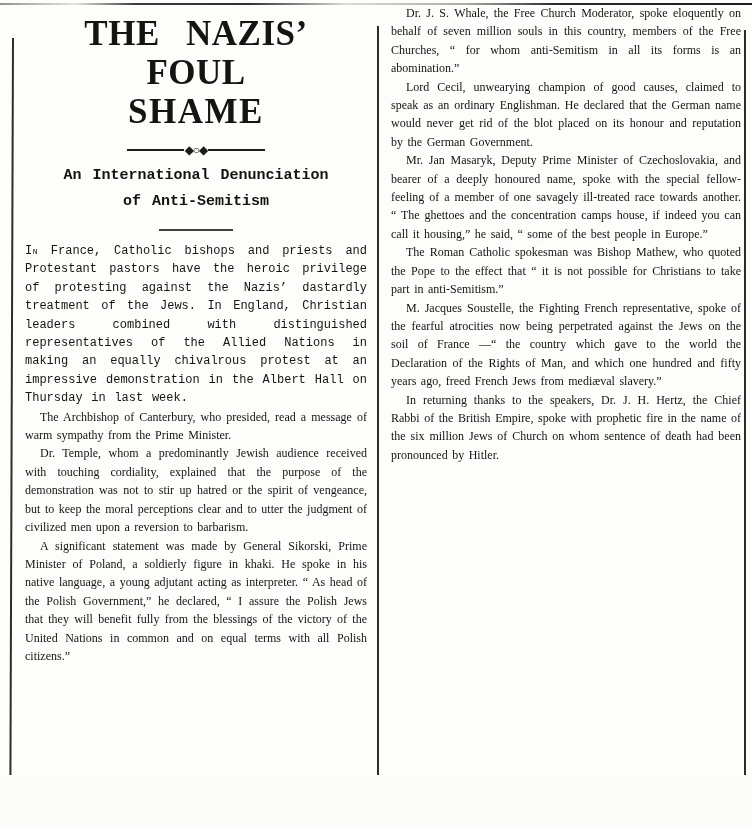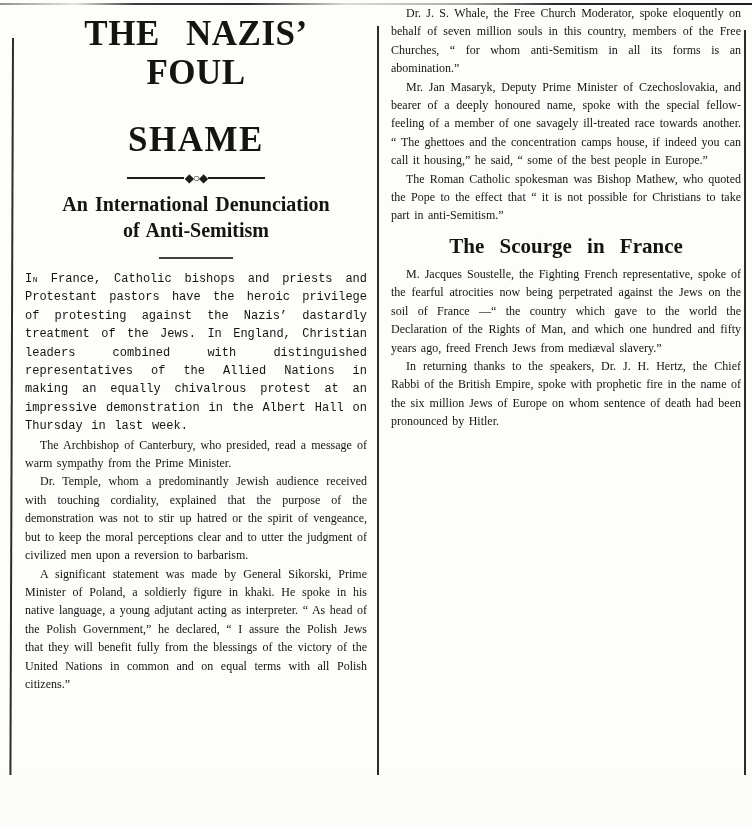--- a/index.html
+++ b/index.html
@@ -49,33 +49,34 @@
 
   .headline {
     margin: 2px 0 0;
     text-align: center;
     font-size: 35px;
     line-height: 39px;
     font-weight: bold;
     letter-spacing: .5px;
   }
   .headline .line1 { display: block; word-spacing: 17px; }
-  .headline .line2 { display: block; letter-spacing: 1.5px; margin-top: 28px; }
+  .headline .line2 { display: block; letter-spacing: 1.5px; }
 
   .ornament { display: flex; align-items: center; justify-content: center; margin: 13px 0 7px; }
   .orn-line { width: 57px; height: 2px; background: #1d1c1b; }
   .orn-glyph { font-size: 12px; line-height: 1; letter-spacing: -1px; padding: 0 1px; color: #1d1c1b; }
 
   .subhead {
     margin: 7px 0 0;
     text-align: center;
-    font-size: 20px;
+    font-size: 15px;
     line-height: 26px;
     font-weight: bold;
     word-spacing: 2px;
+    font-family: Liberation Mono, monospace;
   }
   .subhead .line1, .subhead .line2 { display: block; }
   .sub-rule { width: 74px; height: 2px; background: #434140; margin: 14px auto 11px; }
 
   h3.section-head {
     margin: 9px 0 6px;
     text-align: center;
     font-size: 21px;
     line-height: 23px;
     font-weight: bold;
@@ -116,22 +117,22 @@
 
     <p class="body-para">The Archbishop of Canterbury, who presided, read a message of warm sympathy from the Prime Minister.</p>
 
 
     <p class="body-para">Dr. Temple, whom a predominantly Jewish audience received with touching cordiality, explained that the purpose of the demonstration was not to stir up hatred or the spirit of vengeance, but to keep the moral perceptions clear and to utter the judgment of civilized men upon a reversion to barbarism.</p>
     <p class="body-para">A significant statement was made by General Sikorski, Prime Minister of Poland, a soldierly figure in khaki.  He spoke in his native language, a young adjutant acting as interpreter.  “ As head of the Polish Government,” he declared, “ I assure the Polish Jews that they will benefit fully from the blessings of the victory of the United Nations in common and on equal terms with all Polish citizens.”</p>
   </div>
 
   <div class="col-right">
     <p class="body-para">Dr. J. S. Whale, the Free Church Moderator, spoke eloquently on behalf of seven million souls in this country, members of the Free Churches, “ for whom anti-Semitism in all its forms is an abomination.”</p>
+    <p class="body-para">Lord Cecil, unwearying champion of good causes, claimed to speak as an ordinary Englishman.  He declared that the German name would never get rid of the blot placed on its honour and reputation by the German Government.</p>
     <p class="body-para">Mr. Jan Masaryk, Deputy Prime Minister of Czechoslovakia, and bearer of a deeply honoured name, spoke with the special fellow-feeling of a member of one savagely ill-treated race towards another.  “ The ghettoes and the concentration camps house, if indeed you can call it housing,” he said, “ some of the best people in Europe.”</p>
     <p class="body-para">The Roman Catholic spokesman was Bishop Mathew, who quoted the Pope to the effect that “ it is not possible for Christians to take part in anti-Semitism.”</p>
 
-    <h3 class="section-head">The Scourge in France</h3>
 
     <p class="body-para">M. Jacques Soustelle, the Fighting French representative, spoke of the fearful atrocities now being perpetrated against the Jews on the soil of France —“ the country which gave to the world the Declaration of the Rights of Man, and which one hundred and fifty years ago, freed French Jews from mediæval slavery.”</p>
-    <p class="body-para">In returning thanks to the speakers, Dr. J. H. Hertz, the Chief Rabbi of the British Empire, spoke with prophetic fire in the name of the six million Jews of Europe on whom sentence of death had been pronounced by Hitler.</p>
+    <p class="body-para">In returning thanks to the speakers, Dr. J. H. Hertz, the Chief Rabbi of the British Empire, spoke with prophetic fire in the name of the six million Jews of Church on whom sentence of death had been pronounced by Hitler.</p>
   </div>
 
 </div>
 
 </body></html>

